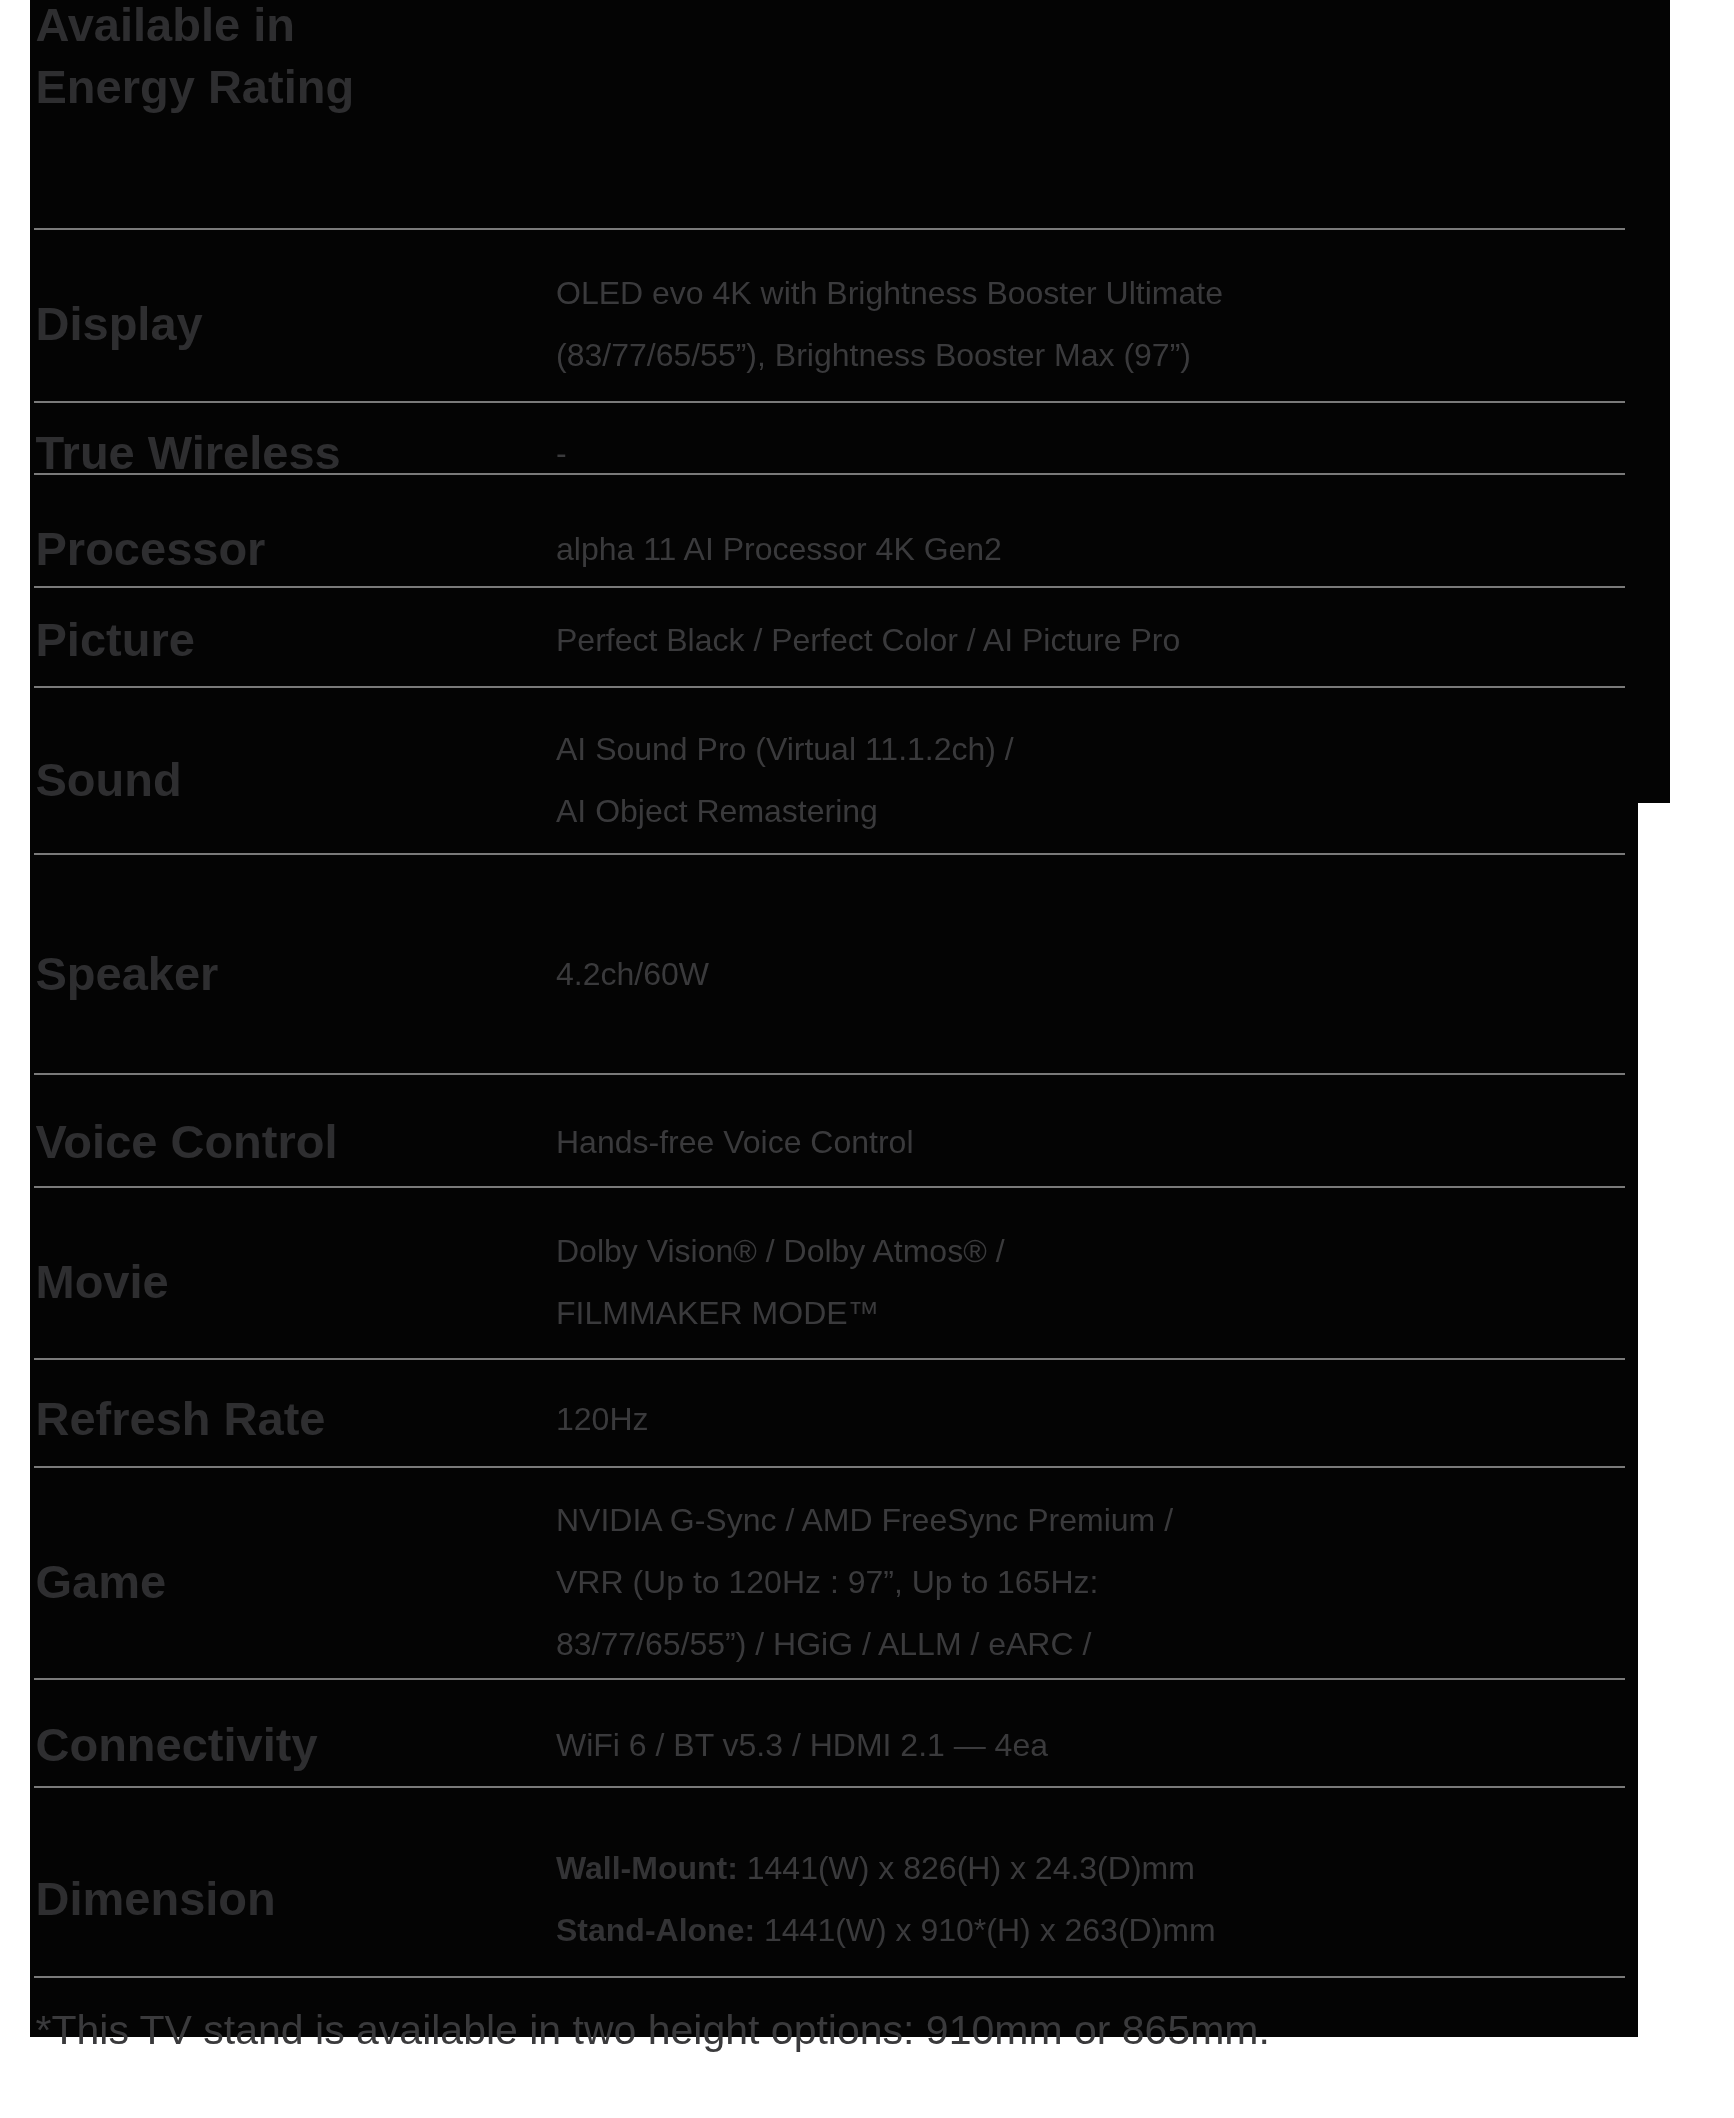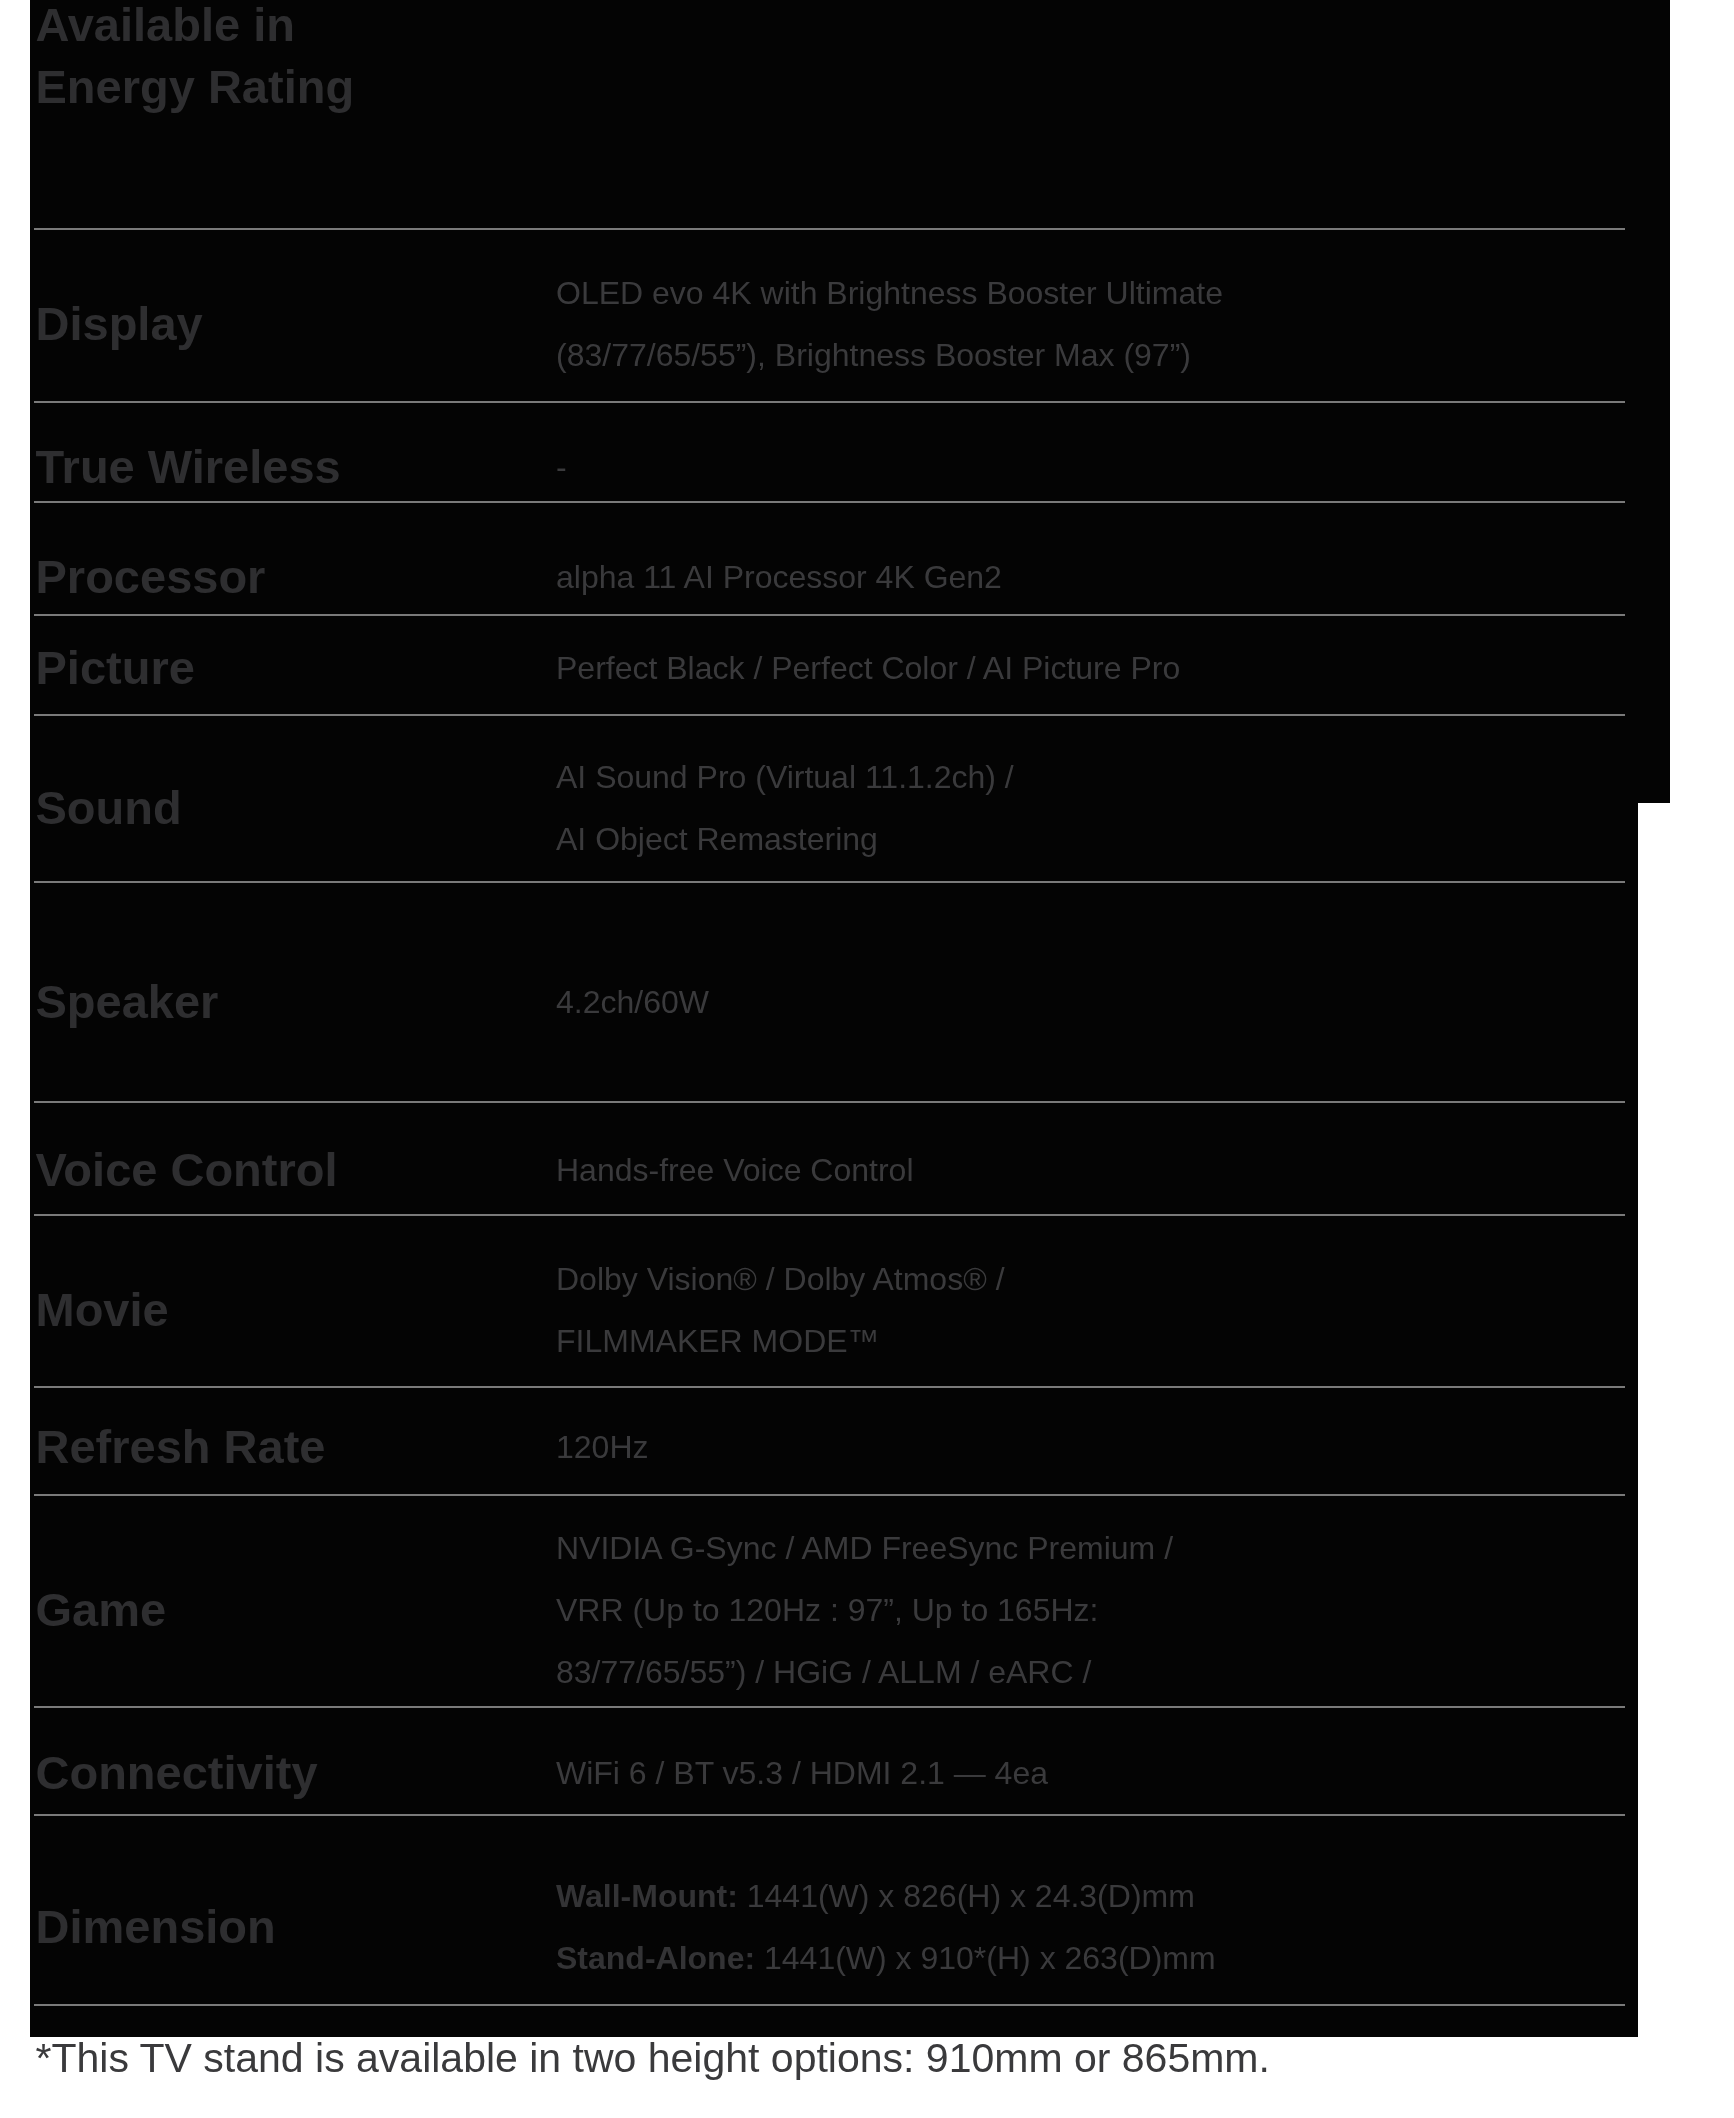--- a/index.html
+++ b/index.html
@@ -61,21 +61,21 @@
   }
   .row-value{
     flex:none;
     color:var(--value);
     font-size:32px;line-height:62px;
   }
   .value-line{white-space:nowrap;}
   .value-line b{font-weight:bold;color:#333335;}
   
   .spec-row:nth-child(2){height:173px;padding-top:19px;}
-  .spec-row:nth-child(3){height:100px;padding-top:32px;}
+  .spec-row:nth-child(3){height:72px;padding-top:32px;}
   .spec-row:nth-child(4){height:113px;padding-top:40px;}
   .spec-row:nth-child(5){height:100px;padding-top:8px;}
   .spec-row:nth-child(6){height:167px;padding-top:22px;}
   .spec-row:nth-child(7){height:220px;padding-top:22px;}
   .spec-row:nth-child(8){height:113px;padding-top:25px;}
   .spec-row:nth-child(9){height:172px;padding-top:20.4px;}
   .spec-row:nth-child(10){height:108px;padding-top:15px;}
   .spec-row:nth-child(11){height:212px;padding-top:20.4px;}
   .spec-row:nth-child(12){height:108px;padding-top:27px;}
   .spec-row:nth-child(13){height:190px;padding-top:37px;}

